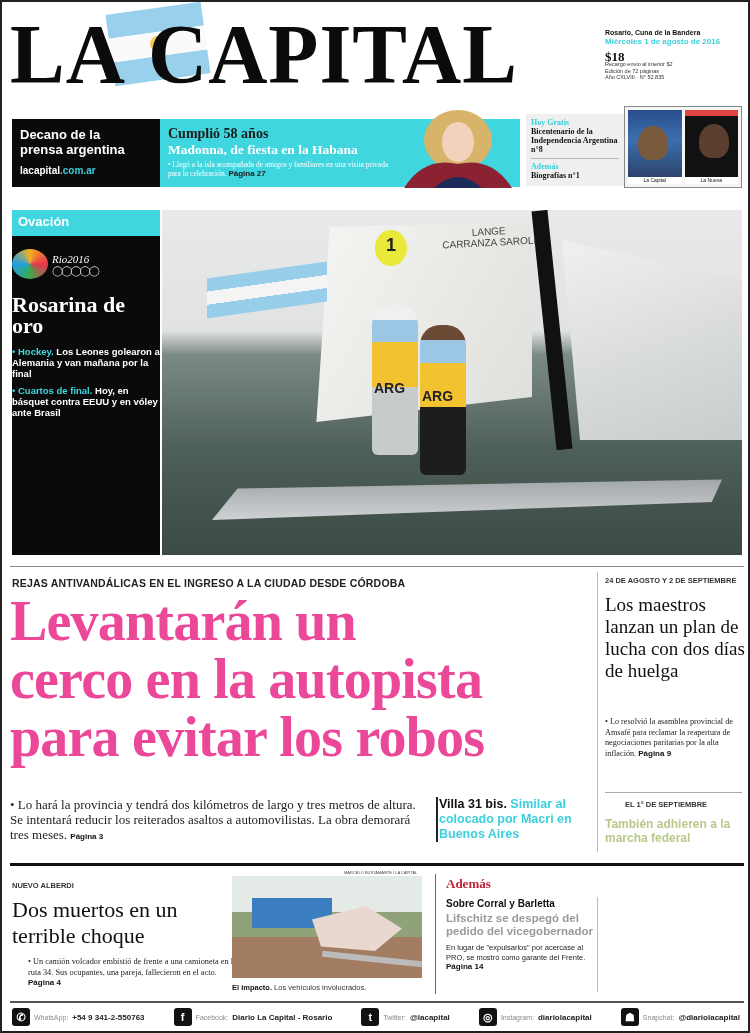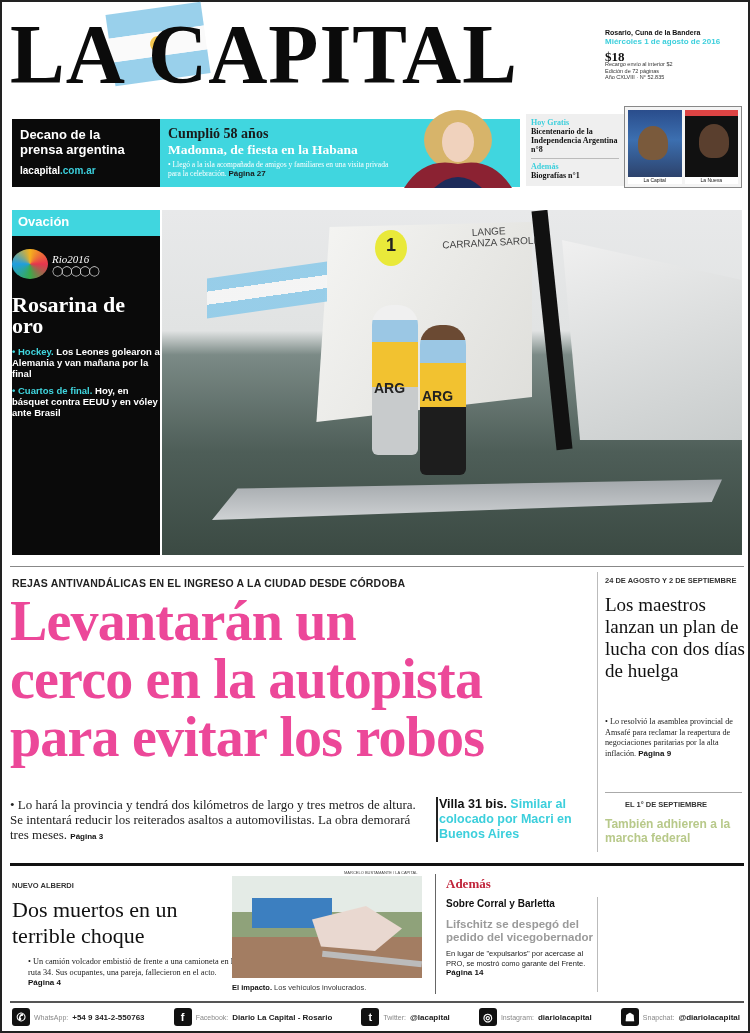--- a/index.html
+++ b/index.html
@@ -233,21 +233,21 @@
     <div class="truck"></div>
     <div class="wreck"></div>
     <div class="rail"></div>
   </div>
   <div class="abs caption"><b>El impacto.</b><span> Los vehículos involucrados.</span></div>
 
   <div class="abs vline" style="left:433px;top:872px;height:120px;background:#666"></div>
   <div class="abs adem-k">Además</div>
   <div class="abs" style="left:444px;top:896px;width:148px">
     <div class="col-k">Sobre Corral y Barletta</div>
-    <div class="col-h" style="margin-top:9px">Lifschitz se despegó del pedido del vicegobernador</div>
+    <div class="col-h" style="margin-top:3px">Lifschitz se despegó del pedido del vicegobernador</div>
     <div class="col-b" style="margin-top:5px"><span>En lugar de "expulsarlos" por acercase al PRO, se mostró como garante del Frente.</span> <span class="pg">Página 14</span></div>
   </div>
 
   <div class="abs vline" style="left:595px;top:895px;height:95px"></div>
 
   <div class="abs rule" style="left:8px;top:999px;width:734px;height:2px;background:#555"></div>
 
   <div class="abs footer">
     <div class="item">
         <span class="ico">✆</span>

